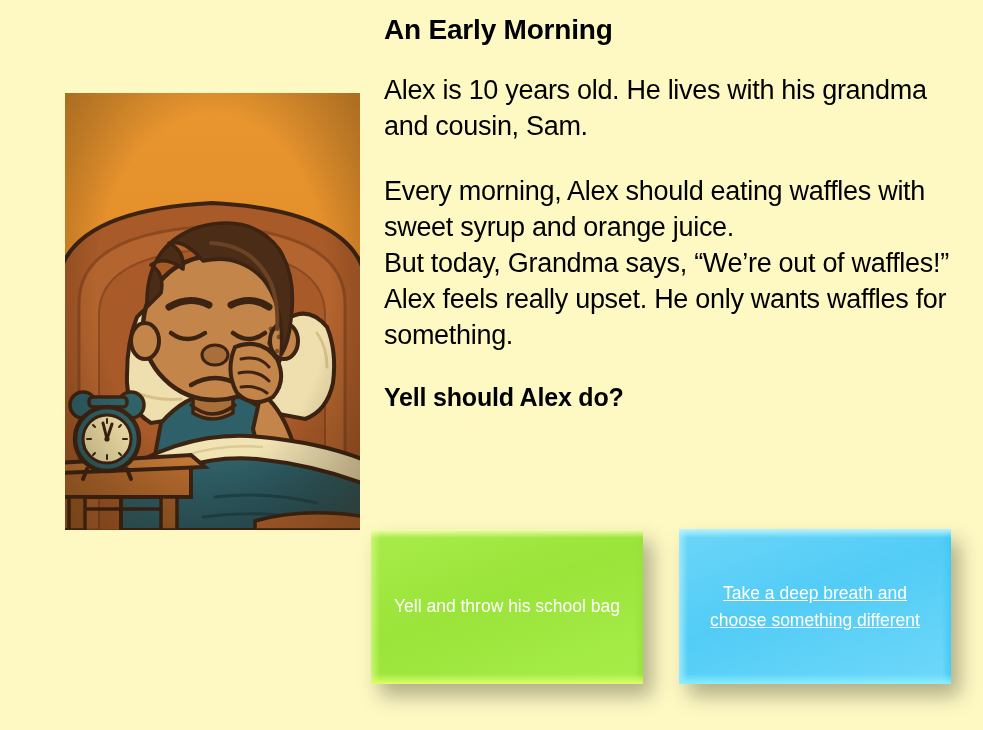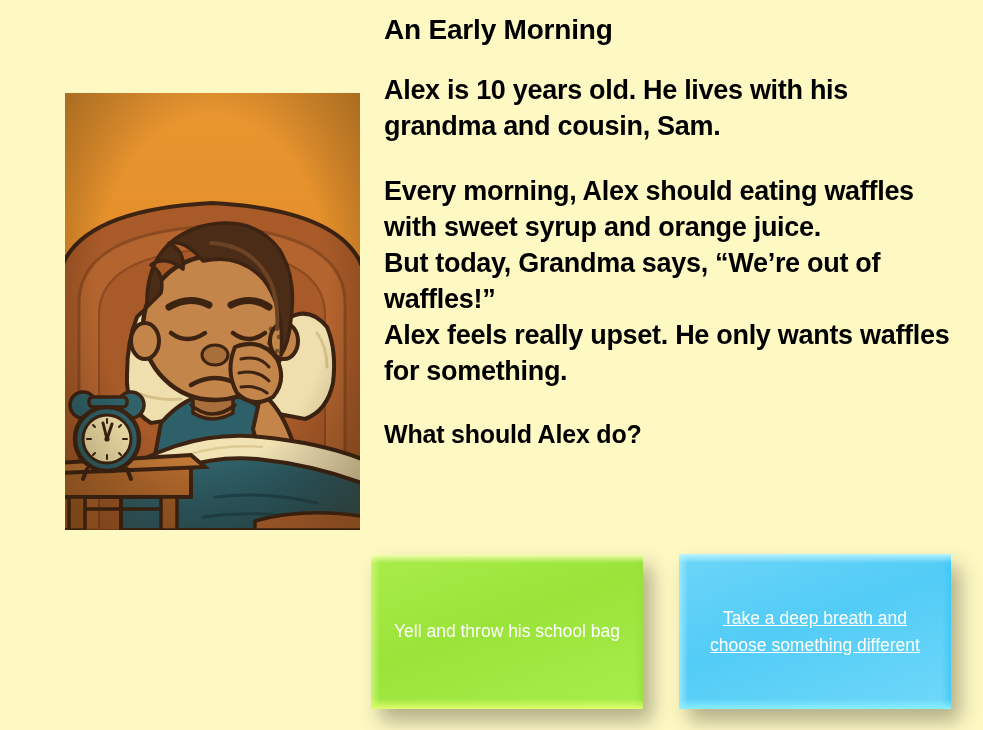--- a/index.html
+++ b/index.html
@@ -46,41 +46,41 @@
     font-size: 28px;
     font-weight: bold;
     color: #000000;
     letter-spacing: -0.2px;
     margin: 0 0 26px 0;
     line-height: 1.15;
   }
 
   .story-para {
     font-size: 27px;
-    font-weight: bold;
+    font-weight: normal;
     color: #000000;
     line-height: 1.34;
     margin: 0;
     letter-spacing: -0.3px;
   }
   .story-para.gap-after { margin-bottom: 28px; }
 
   .question-heading {
     font-size: 25px;
     font-weight: bold;
     color: #000000;
     letter-spacing: -0.2px;
     margin: 30px 0 0 0;
   }
 
   
   .choices {
     position: absolute;
     left: 371px;
-    top: 554px;
+    top: 529px;
     width: 600px;
     height: 170px;
   }
 
   .choice-btn {
     position: absolute;
     top: 0;
     height: 155px;
     display: flex;
     align-items: center;
@@ -258,21 +258,21 @@
   <div class="text-col">
 
     <h1 class="story-title">An Early Morning</h1>
 
     <p class="story-para gap-after">Alex is 10 years old. He lives with his grandma and cousin, Sam.</p>
 
     <p class="story-para">Every morning, Alex should eating waffles with sweet syrup and orange juice.</p>
     <p class="story-para">But today, Grandma says, “We’re out of waffles!”</p>
     <p class="story-para">Alex feels really upset. He only wants waffles for something.</p>
 
-    <h2 class="question-heading">What should Alex do?</h2>
+    <h2 class="question-heading">Yell should Alex do?</h2>
   </div>
 
   <div class="choices">
 
     <div class="choice-btn choice-green">
       <span class="choice-label">Yell and throw his school bag</span>
     </div>
 
     <div class="choice-btn choice-blue">
       <span class="choice-label">Take a deep breath and choose something different</span>

